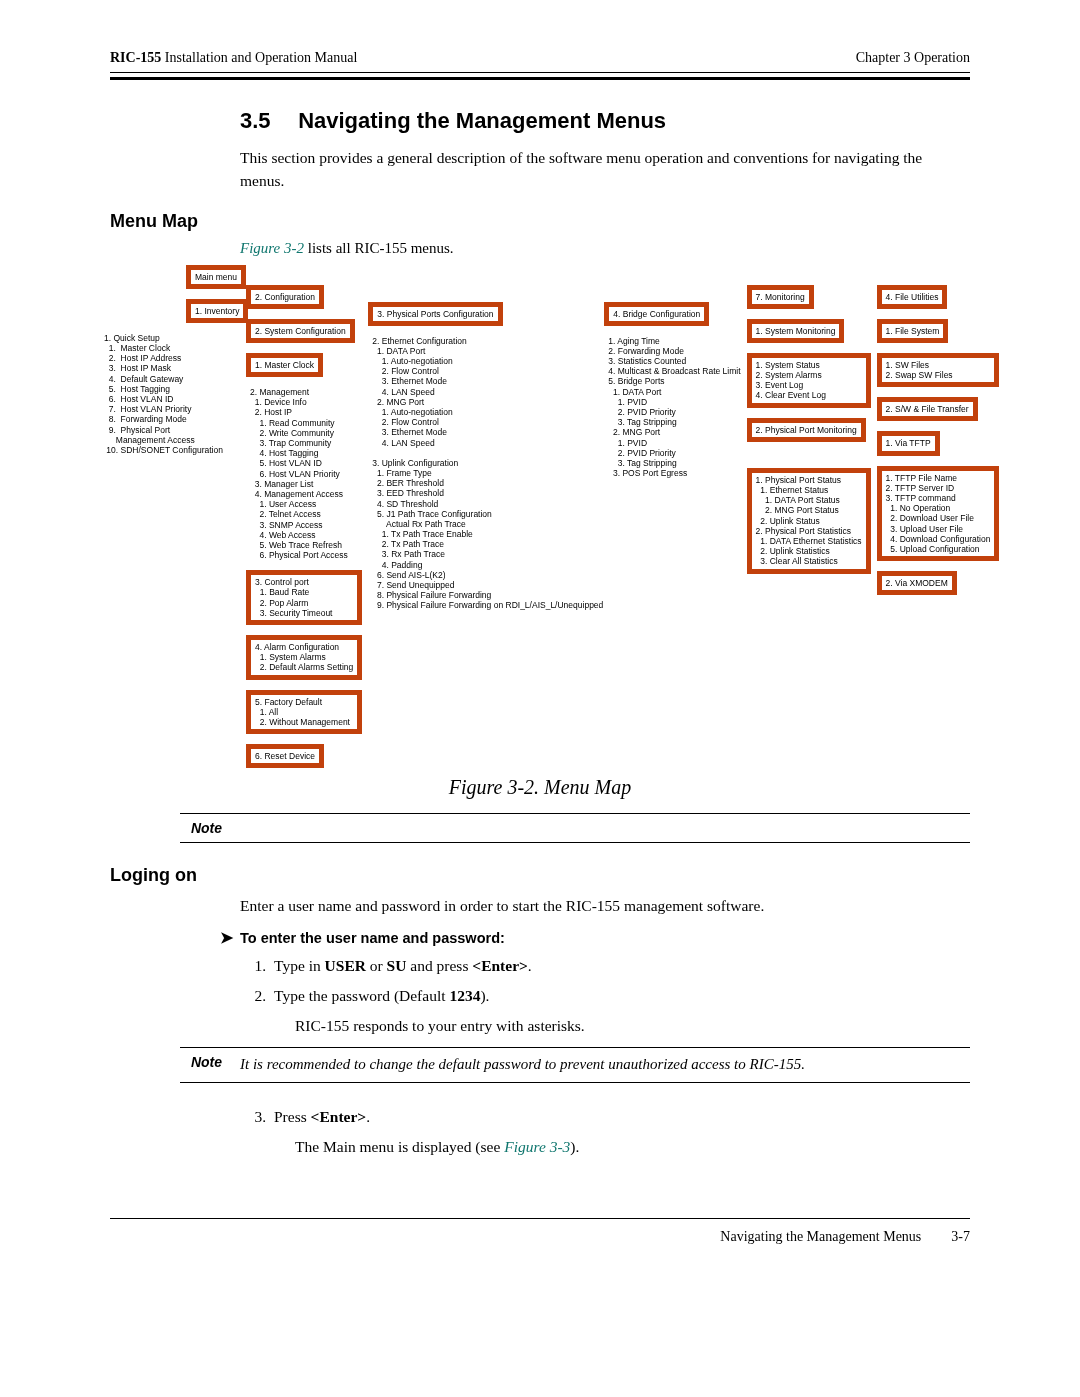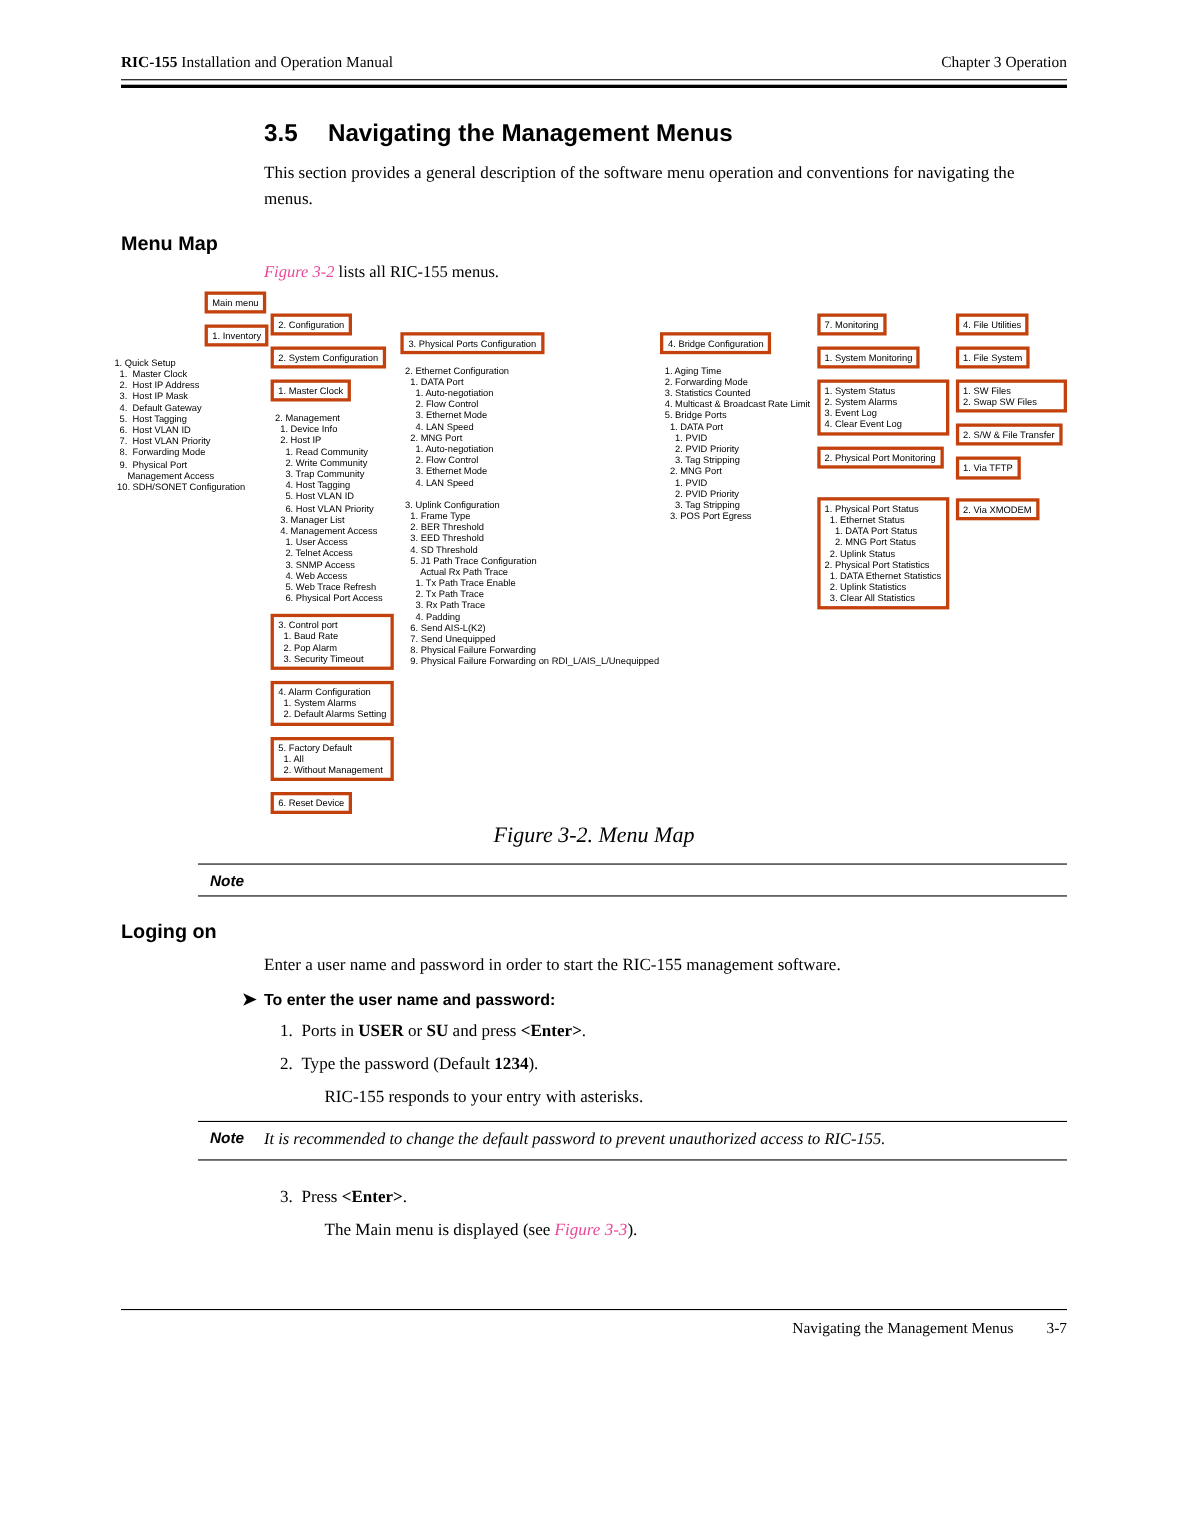--- a/index.html
+++ b/index.html
@@ -42,31 +42,31 @@
     font-size: 18px;
     margin: 6px 0 8px 0;
   }
   .caption-line {
     font-size: 15px;
     margin-left: 130px;
     margin-bottom: 8px;
   }
   .fig-ref {
     font-style: italic;
-    color: #ec4899;
+    color: #0f766e;
   }
   .figure-wrap {
     margin: 6px 0 8px 0;
     font-family: Arial, Helvetica, sans-serif;
     font-size: 8.5px;
     line-height: 1.2;
     position: relative;
   }
   .nodebox {
-    border: 3px solid #c2410c;
+    border: 5px solid #c2410c;
     padding: 2px 4px;
     background: #fff;
     display: inline-block;
     white-space: nowrap;
   }
   .outline {
     padding-left: 4px;
     white-space: pre;
   }
   .figure-caption {
@@ -317,20 +317,28 @@
       <div class="spacer"></div>
       <div><span class="nodebox">1. File System</span></div>
       <div class="spacer"></div>
       <div class="nodebox outline" style="white-space:pre;">1. SW Files
 2. Swap SW Files</div>
       <div class="spacer"></div>
       <div><span class="nodebox">2. S/W &amp; File Transfer</span></div>
       <div class="spacer"></div>
       <div><span class="nodebox">1. Via TFTP</span></div>
       <div class="spacer"></div>
+      <div class="nodebox outline" style="white-space:pre;">1. TFTP File Name
+2. TFTP Server ID
+3. TFTP command
+  1. No Operation
+  2. Download User File
+  3. Upload User File
+  4. Download Configuration
+  5. Upload Configuration</div>
       <div class="spacer"></div>
       <div><span class="nodebox">2. Via XMODEM</span></div>
     </div>
   </div>
 </div>
 <div class="figure-caption">Figure 3-2.  Menu Map</div>
 
 <div class="note-block">
   <div class="note-label">Note</div>
 </div>
@@ -338,21 +346,21 @@
 <div class="subheading">Loging on</div>
 <p class="body-para">Enter a user name and password in order to start the RIC-155 management software.</p>
 
 <div class="proc-row">
   <span class="proc-arrow">➤</span>
   <span>To enter the user name and password:</span>
 </div>
 
 <ol class="steps">
   <li>
-    <span>Ports in </span><b>USER</b><span> or </span><b>SU</b><span> and press </span><b>&lt;Enter&gt;</b><span>.</span>
+    <span>Type in </span><b>USER</b><span> or </span><b>SU</b><span> and press </span><b>&lt;Enter&gt;</b><span>.</span>
   </li>
   <li>
     <span>Type the password (Default </span><b>1234</b><span>).</span>
   </li>
 </ol>
 <div class="step-sub">RIC-155 responds to your entry with asterisks.</div>
 
 <div class="note-block">
   <div class="note-label">Note</div>
   <div class="note-text">It is recommended to change the default password to prevent unauthorized access to RIC-155.</div>

